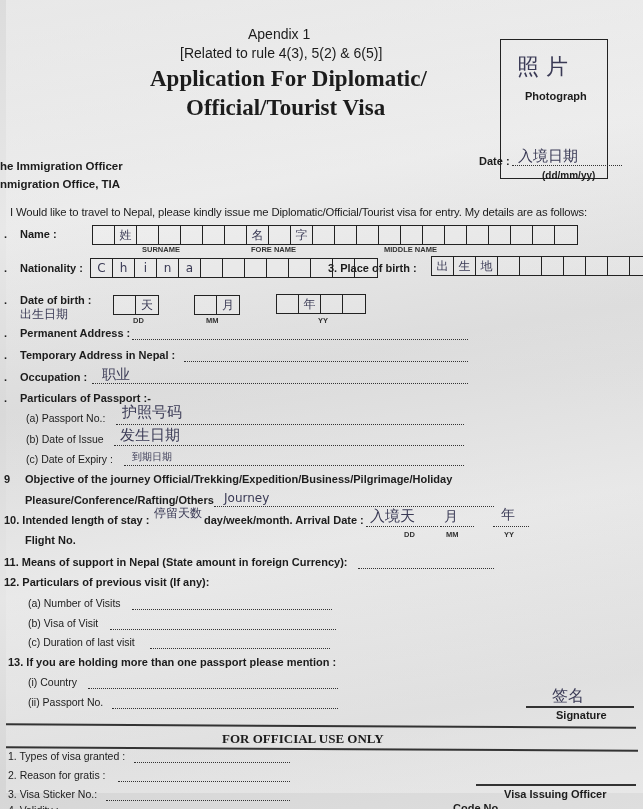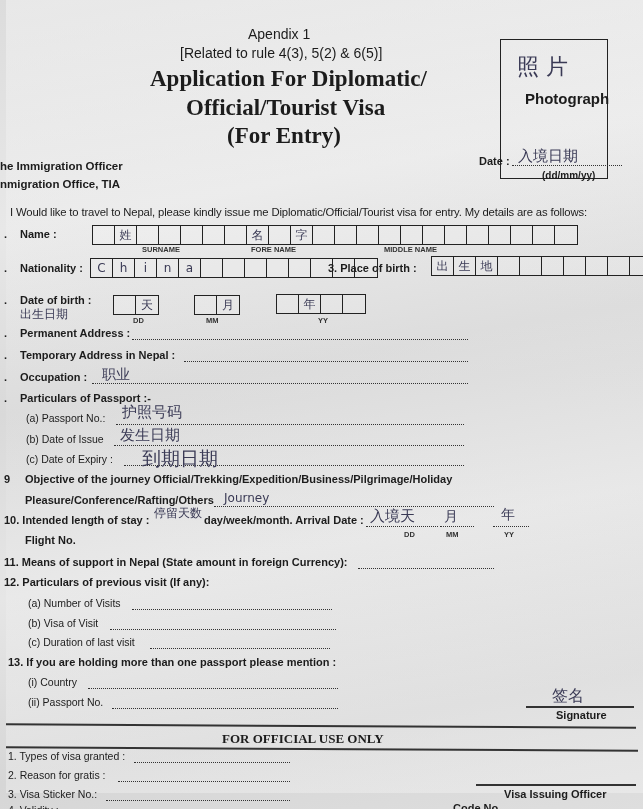--- a/index.html
+++ b/index.html
@@ -23,28 +23,27 @@
 </style>
 </head>
 <body>
 
 <div class="page">
 
   <div class="abs" style="left:242px;top:26px;font-size:14px;">Apendix 1</div>
   <div class="abs" style="left:174px;top:45px;font-size:14px;">[Related to rule 4(3), 5(2) &amp; 6(5)]</div>
   <div class="abs serif" style="left:144px;top:66px;font-size:23px;">Application For Diplomatic/</div>
   <div class="abs serif" style="left:180px;top:95px;font-size:23px;">Official/Tourist Visa</div>
-  <div class="abs serif" style="left:221px;top:123px;font-size:23px;">(For Entry)</div>
 
   <div class="abs lbl" style="left:-6px;top:160px;font-size:11.5px;">he Immigration Officer</div>
   <div class="abs lbl" style="left:-6px;top:178px;font-size:11.5px;">nmigration Office, TIA</div>
 
   <div class="abs" style="left:494px;top:39px;width:106px;height:138px;border:1.5px solid #222;">
     <div class="abs hw" style="left:16px;top:12px;font-size:22px;">照 片</div>
-    <div class="abs lbl" style="left:24px;top:50px;font-size:15px;">Photograph</div>
+    <div class="abs lbl" style="left:24px;top:50px;font-size:11px;">Photograph</div>
   </div>
 
   <div class="abs lbl" style="left:473px;top:155px;">Date :</div>
   <div class="abs" style="left:506px;top:147px;width:110px;border-bottom:1.5px dotted #333;height:18px;">
     <span class="hw" style="font-size:15px;margin-left:6px;">入境日期</span>
   </div>
   <div class="abs lbl" style="left:536px;top:170px;font-size:10px;">(dd/mm/yy)</div>
 
   <div class="abs" style="left:4px;top:206px;font-size:11.3px;letter-spacing:-0.15px;">I Would like to travel to Nepal, please kindly issue me Diplomatic/Official/Tourist visa for entry. My details are as follows:</div>
 
@@ -152,21 +151,21 @@
     <span class="hw" style="font-size:15px;margin-left:6px;position:relative;top:-9px;">护照号码</span>
   </div>
 
   <div class="abs lbln" style="left:20px;top:433px;">(b) Date of Issue</div>
   <div class="abs dots" style="left:108px;top:433px;width:350px;">
     <span class="hw" style="font-size:15px;margin-left:6px;position:relative;top:-7px;">发生日期</span>
   </div>
 
   <div class="abs lbln" style="left:20px;top:453px;">(c) Date of Expiry :</div>
   <div class="abs dots" style="left:118px;top:453px;width:340px;">
-    <span class="hw" style="font-size:19px;margin-left:18px;position:relative;top:-7px;">到期日期</span>
+    <span class="hw" style="font-size:10px;margin-left:8px;position:relative;top:-7px;">到期日期</span>
   </div>
 
   <div class="abs lbl" style="left:-2px;top:473px;">9</div>
   <div class="abs lbl" style="left:19px;top:473px;">Objective of the journey Official/Trekking/Expedition/Business/Pilgrimage/Holiday</div>
   <div class="abs lbl" style="left:19px;top:494px;">Pleasure/Conference/Rafting/Others</div>
   <div class="abs dots" style="left:208px;top:494px;width:280px;">
     <span class="hw" style="font-size:12px;margin-left:10px;position:relative;top:-6px;">Journey</span>
   </div>
 
   <div class="abs lbl" style="left:-2px;top:514px;">10. Intended length of stay :</div>

